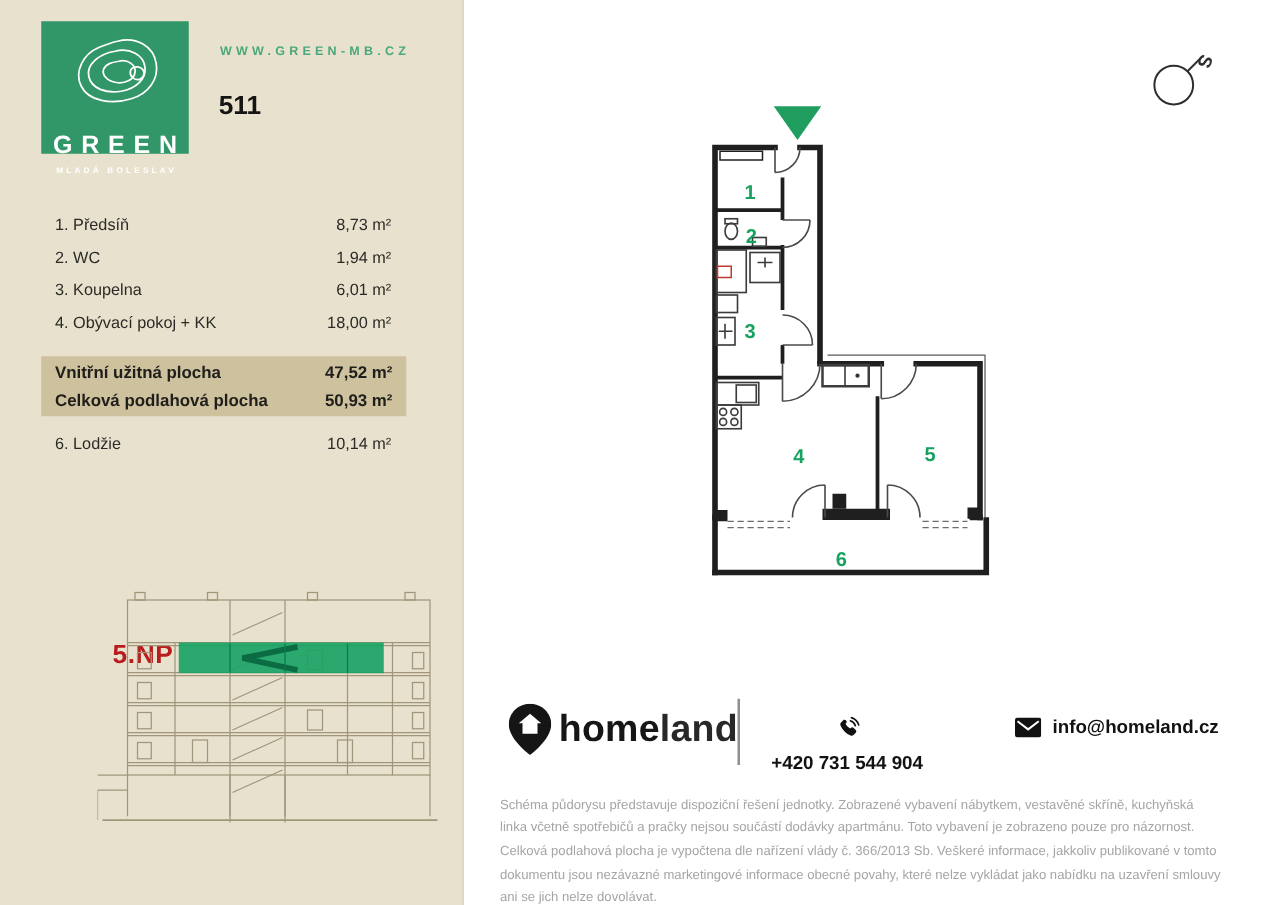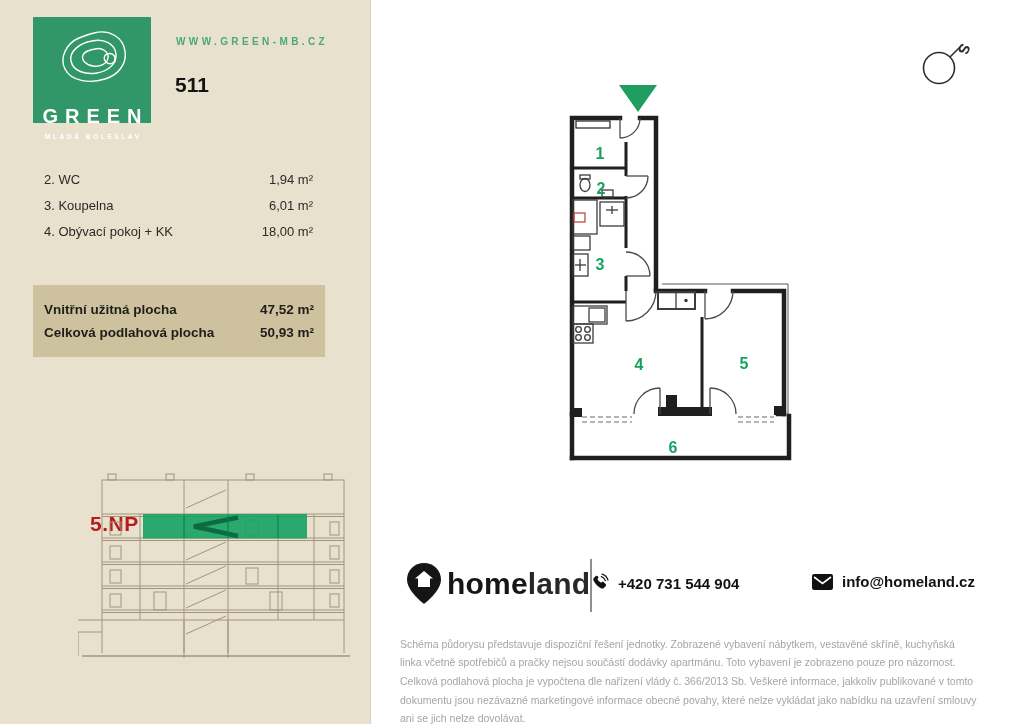--- a/index.html
+++ b/index.html
@@ -13,38 +13,38 @@
   .logo-word{position:absolute;left:0;right:0;top:88px;font-size:20px;font-weight:700;
              letter-spacing:7px;padding-left:7px;}
   .logo-sub{position:absolute;left:0;right:0;top:116px;font-size:6.5px;font-weight:700;
             letter-spacing:2.6px;padding-left:2.6px;}
   .website{left:176px;top:36px;font-size:10px;font-weight:700;letter-spacing:3.4px;color:#4aa87c;}
   .unit-number{left:175px;top:50px;font-size:21px;font-weight:800;color:#141414;margin-top:23px;}
   .unit-layout{left:171px;top:72px;font-size:41px;font-weight:800;color:#2f9e63;letter-spacing:1px;}
 
   .rooms{left:44px;top:166px;width:269px;}
   .room-row{display:flex;justify-content:space-between;align-items:center;height:26px;font-size:13px;color:#2b2a27;}
-  .summary{left:33px;top:285px;width:292px;background:#cdc19e;padding:13px 0;}
+  .summary{left:33px;top:285px;width:292px;background:#cdc19e;padding:1px 0;}
   .summary .room-row{height:23px;padding:0 11px;font-weight:700;color:#1f1e1a;font-size:13.5px;}
   .loggia-row{left:44px;top:341px;width:269px;}
 
   .floor-label{left:90px;top:512px;font-size:21px;font-weight:800;color:#b91c1c;letter-spacing:0.5px;}
 
   
   .plan-svg{left:562px;top:84px;}
   .compass-svg{left:905px;top:30px;}
 
   
   .brand-pin{left:407px;top:563px;}
   .brand-text{left:447px;top:567px;font-size:30px;color:#161616;letter-spacing:0.2px;}
   .brand-text .b{font-weight:700;}
   .brand-text .l{font-weight:700;opacity:.92;text-align:right;}
   .footer-divider{left:590px;top:559px;width:1.5px;height:53px;background:#8f8f8f;}
   .contact{top:573px;display:flex;align-items:center;gap:9px;font-size:15px;font-weight:700;color:#121212;}
-  .contact-phone{left:589px;}
+  .contact-phone{left:617px;flex-direction:column;}
   .contact-email{left:788px;margin-left:24px;}
   .disclaimer{left:400px;top:624px;width:577px;font-size:10.5px;line-height:1.78;color:#a5a5a5;}
 </style>
 </head>
 <body>
 
 <aside class="abs sidebar">
 
   <div class="abs logo-box">
     <svg width="118" height="84" viewBox="0 0 118 84">
@@ -57,20 +57,24 @@
     </svg>
     <div class="logo-word">GREEN</div>
     <div class="logo-sub">MLADÁ BOLESLAV</div>
   </div>
 
   <div class="abs website">WWW.GREEN-MB.CZ</div>
   <div class="abs unit-number">511</div>
 
   <div class="abs rooms">
     <div class="room-row">
+      <span>1. Předsíň</span>
+      <span>8,73 m²</span>
+    </div>
+    <div class="room-row">
       <span>2. WC</span>
       <span>1,94 m²</span>
     </div>
     <div class="room-row">
       <span>3. Koupelna</span>
       <span>6,01 m²</span>
     </div>
     <div class="room-row">
       <span>4. Obývací pokoj + KK</span>
       <span>18,00 m²</span>
@@ -81,20 +85,26 @@
     <div class="room-row">
       <span>Vnitřní užitná plocha</span>
       <span>47,52 m²</span>
     </div>
     <div class="room-row">
       <span>Celková podlahová plocha</span>
       <span>50,93 m²</span>
     </div>
   </div>
 
+  <div class="abs rooms loggia-row">
+    <div class="room-row">
+      <span>6. Lodžie</span>
+      <span>10,14 m²</span>
+    </div>
+  </div>
 
   <div class="abs floor-label">5.NP</div>
 
   <svg class="abs" style="left:78px;top:468px" width="285" height="195" viewBox="0 0 285 195">
     <g stroke="#a1967c" stroke-width="1" fill="none">
       <rect x="24" y="12" width="242" height="140"></rect>
       <rect x="30" y="6" width="8" height="6"></rect>
         <rect x="88" y="6" width="8" height="6"></rect>
       <rect x="168" y="6" width="8" height="6"></rect>
         <rect x="246" y="6" width="8" height="6"></rect>

